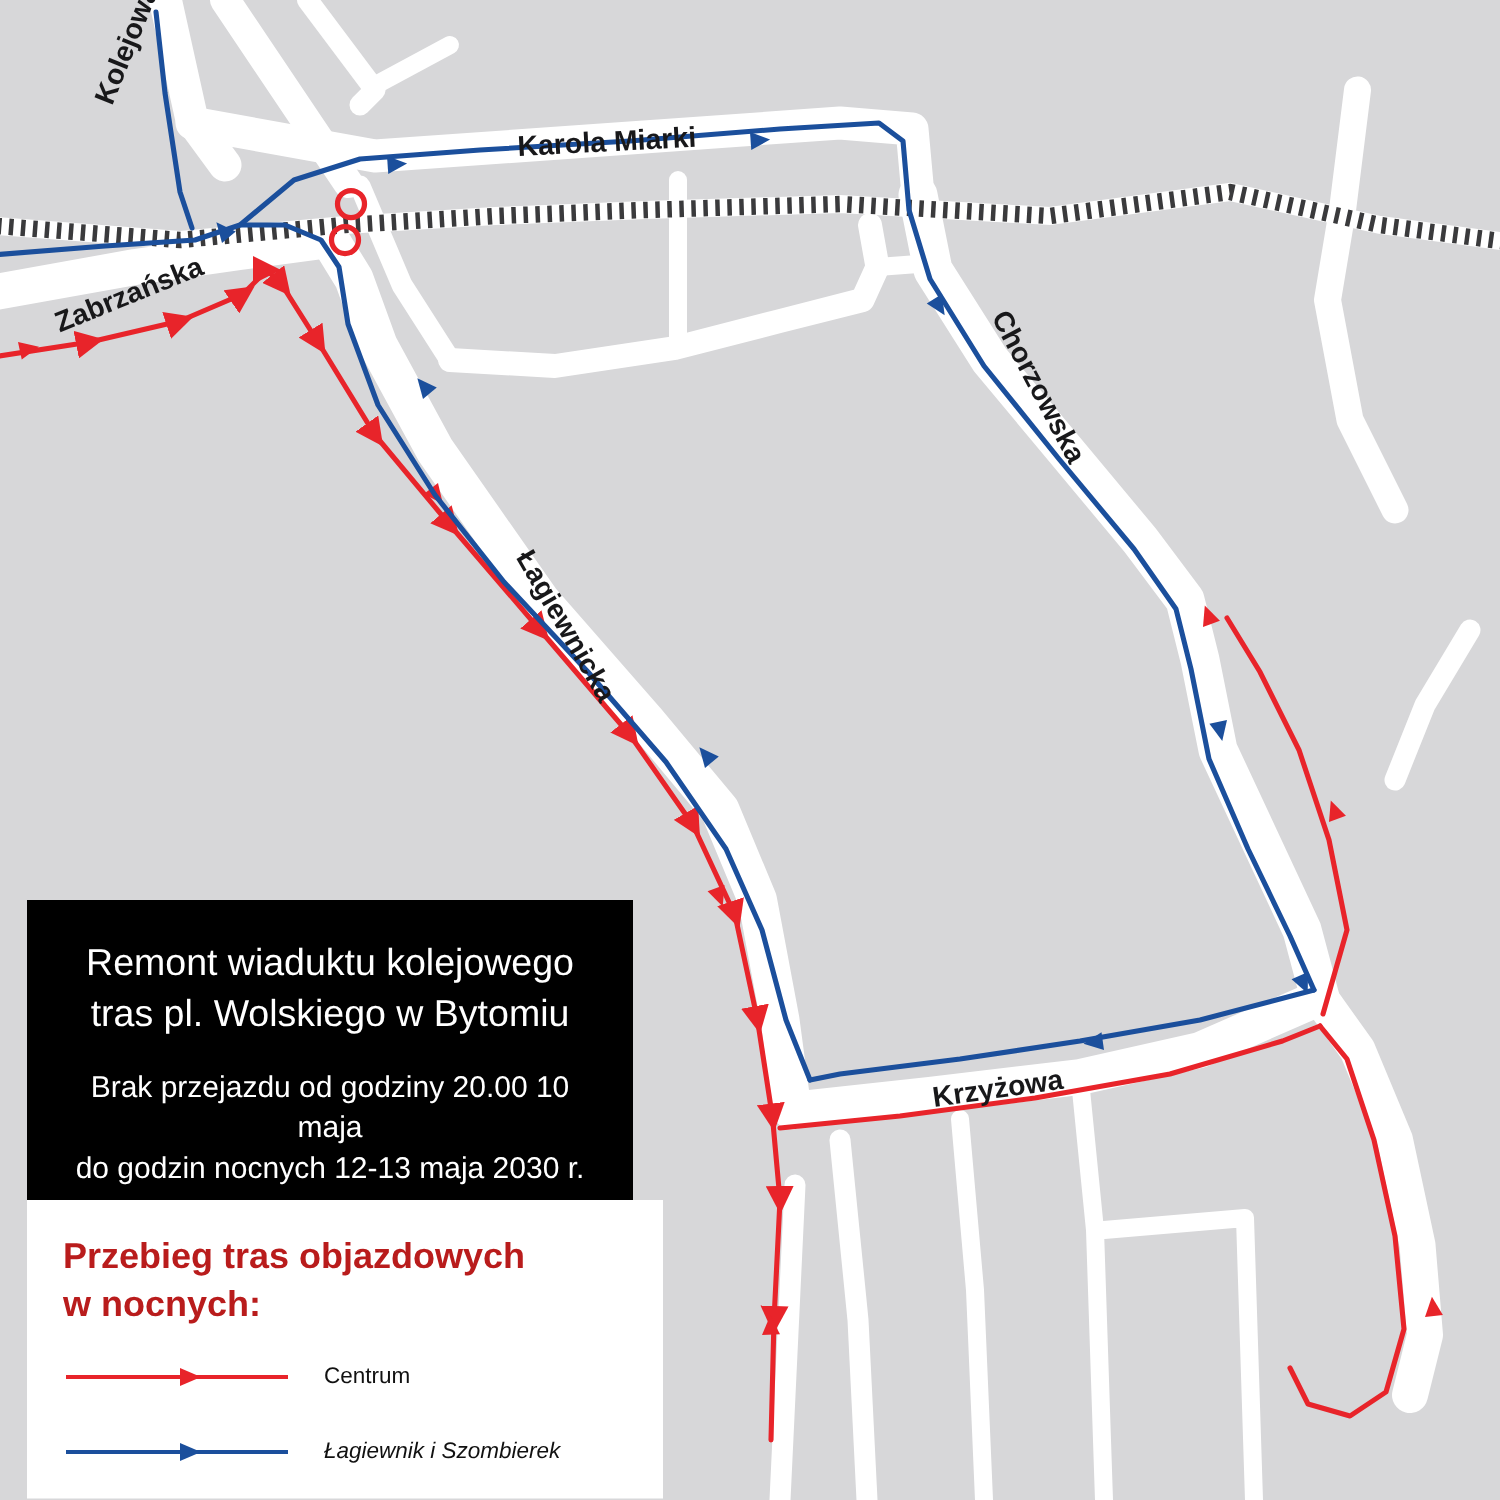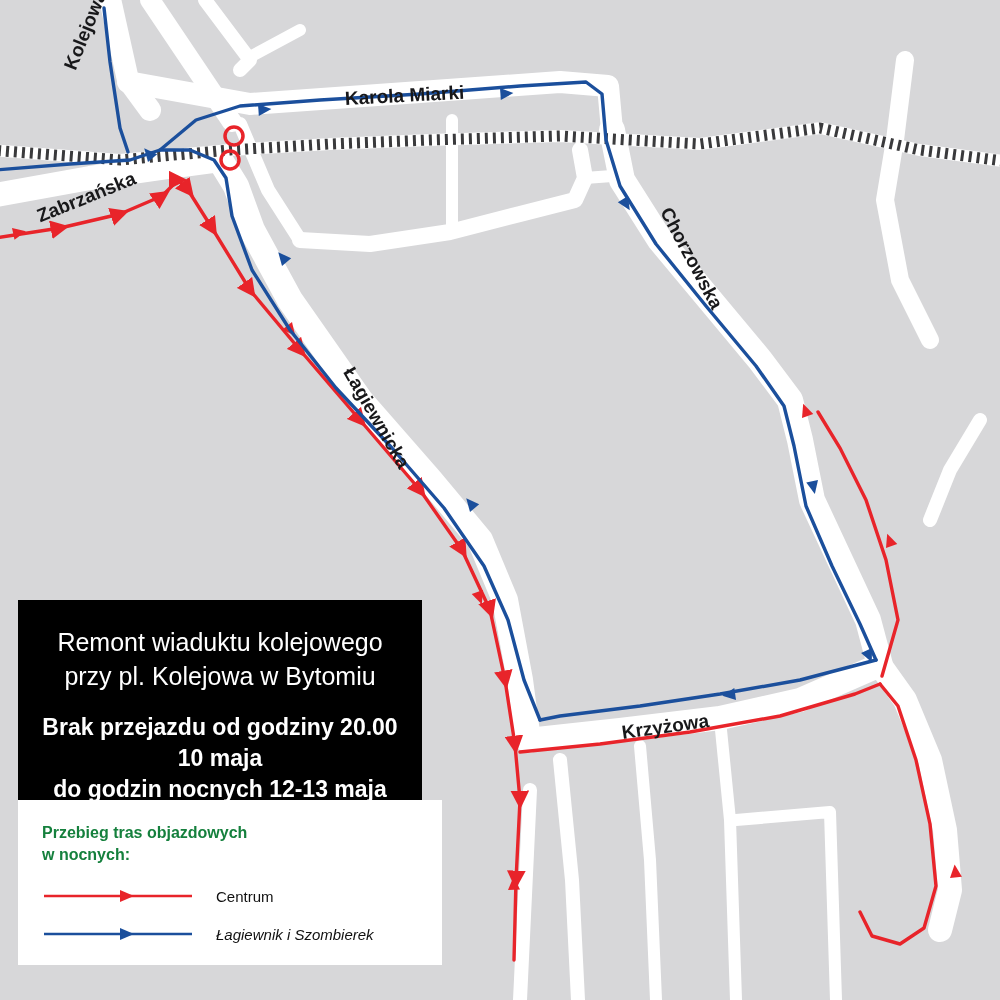--- a/index.html
+++ b/index.html
@@ -45,46 +45,46 @@
     padding: 26px 22px 22px 22px;
     text-align: center;
   }
   .info-title {
     font-size: 25px;
     line-height: 1.35;
     font-weight: 400;
     margin: 0 0 18px 0;
   }
   .info-sub {
-    font-size: 23px;
+    font-size: 20px;
     line-height: 1.35;
-    font-weight: bold;
+    font-weight: normal;
     margin: 0;
   }
   
   .legend-panel {
     position: absolute;
     left: 18px;
     top: 800px;
     width: 424px;
     background: #ffffff;
     box-sizing: border-box;
     padding: 22px 22px 20px 24px;
   }
   .legend-title {
-    font-size: 16px;
+    font-size: 24px;
     font-weight: bold;
     line-height: 1.35;
-    color: #15803d;
+    color: #b91c1c;
     margin: 0 0 22px 0;
   }
   .legend-row {
     display: flex;
     align-items: center;
-    margin-bottom: 20px;
+    margin-bottom: 32px;
   }
   .legend-row:last-child { margin-bottom: 2px; font-style: italic; }
   .legend-swatch {
     width: 152px;
     height: 18px;
     flex: 0 0 152px;
     position: relative;
   }
   .legend-swatch svg { display: block; }
   .legend-text {
@@ -198,21 +198,21 @@
   <div class="street-label" style="left:70px; top:58px; transform: rotate(-68deg);">Kolejowa</div>
   <div class="street-label" style="left:345px; top:88px; transform: rotate(-3deg);">Karola Miarki</div>
   <div class="street-label" style="left:38px; top:206px; transform: rotate(-22deg);">Zabrzańska</div>
   <div class="street-label" style="left:665px; top:198px; transform: rotate(62deg);">Chorzowska</div>
   <div class="street-label" style="left:348px; top:358px; transform: rotate(60deg);">Łagiewnicka</div>
   <div class="street-label" style="left:622px; top:722px; transform: rotate(-8deg);">Krzyżowa</div>
 
   <div class="info-panel">
     <div class="info-title">
       <span>Remont wiaduktu kolejowego</span><br>
-      <span>przy pl. Kolejowa w Bytomiu</span>
+      <span>tras pl. Wolskiego w Bytomiu</span>
     </div>
     <div class="info-sub">
       <span>Brak przejazdu od godziny 20.00 10 maja</span><br>
       <span>do godzin nocnych 12-13 maja 2030 r.</span>
     </div>
   </div>
 
   <div class="legend-panel">
     <div class="legend-title">
       <span>Przebieg tras objazdowych</span><br>

